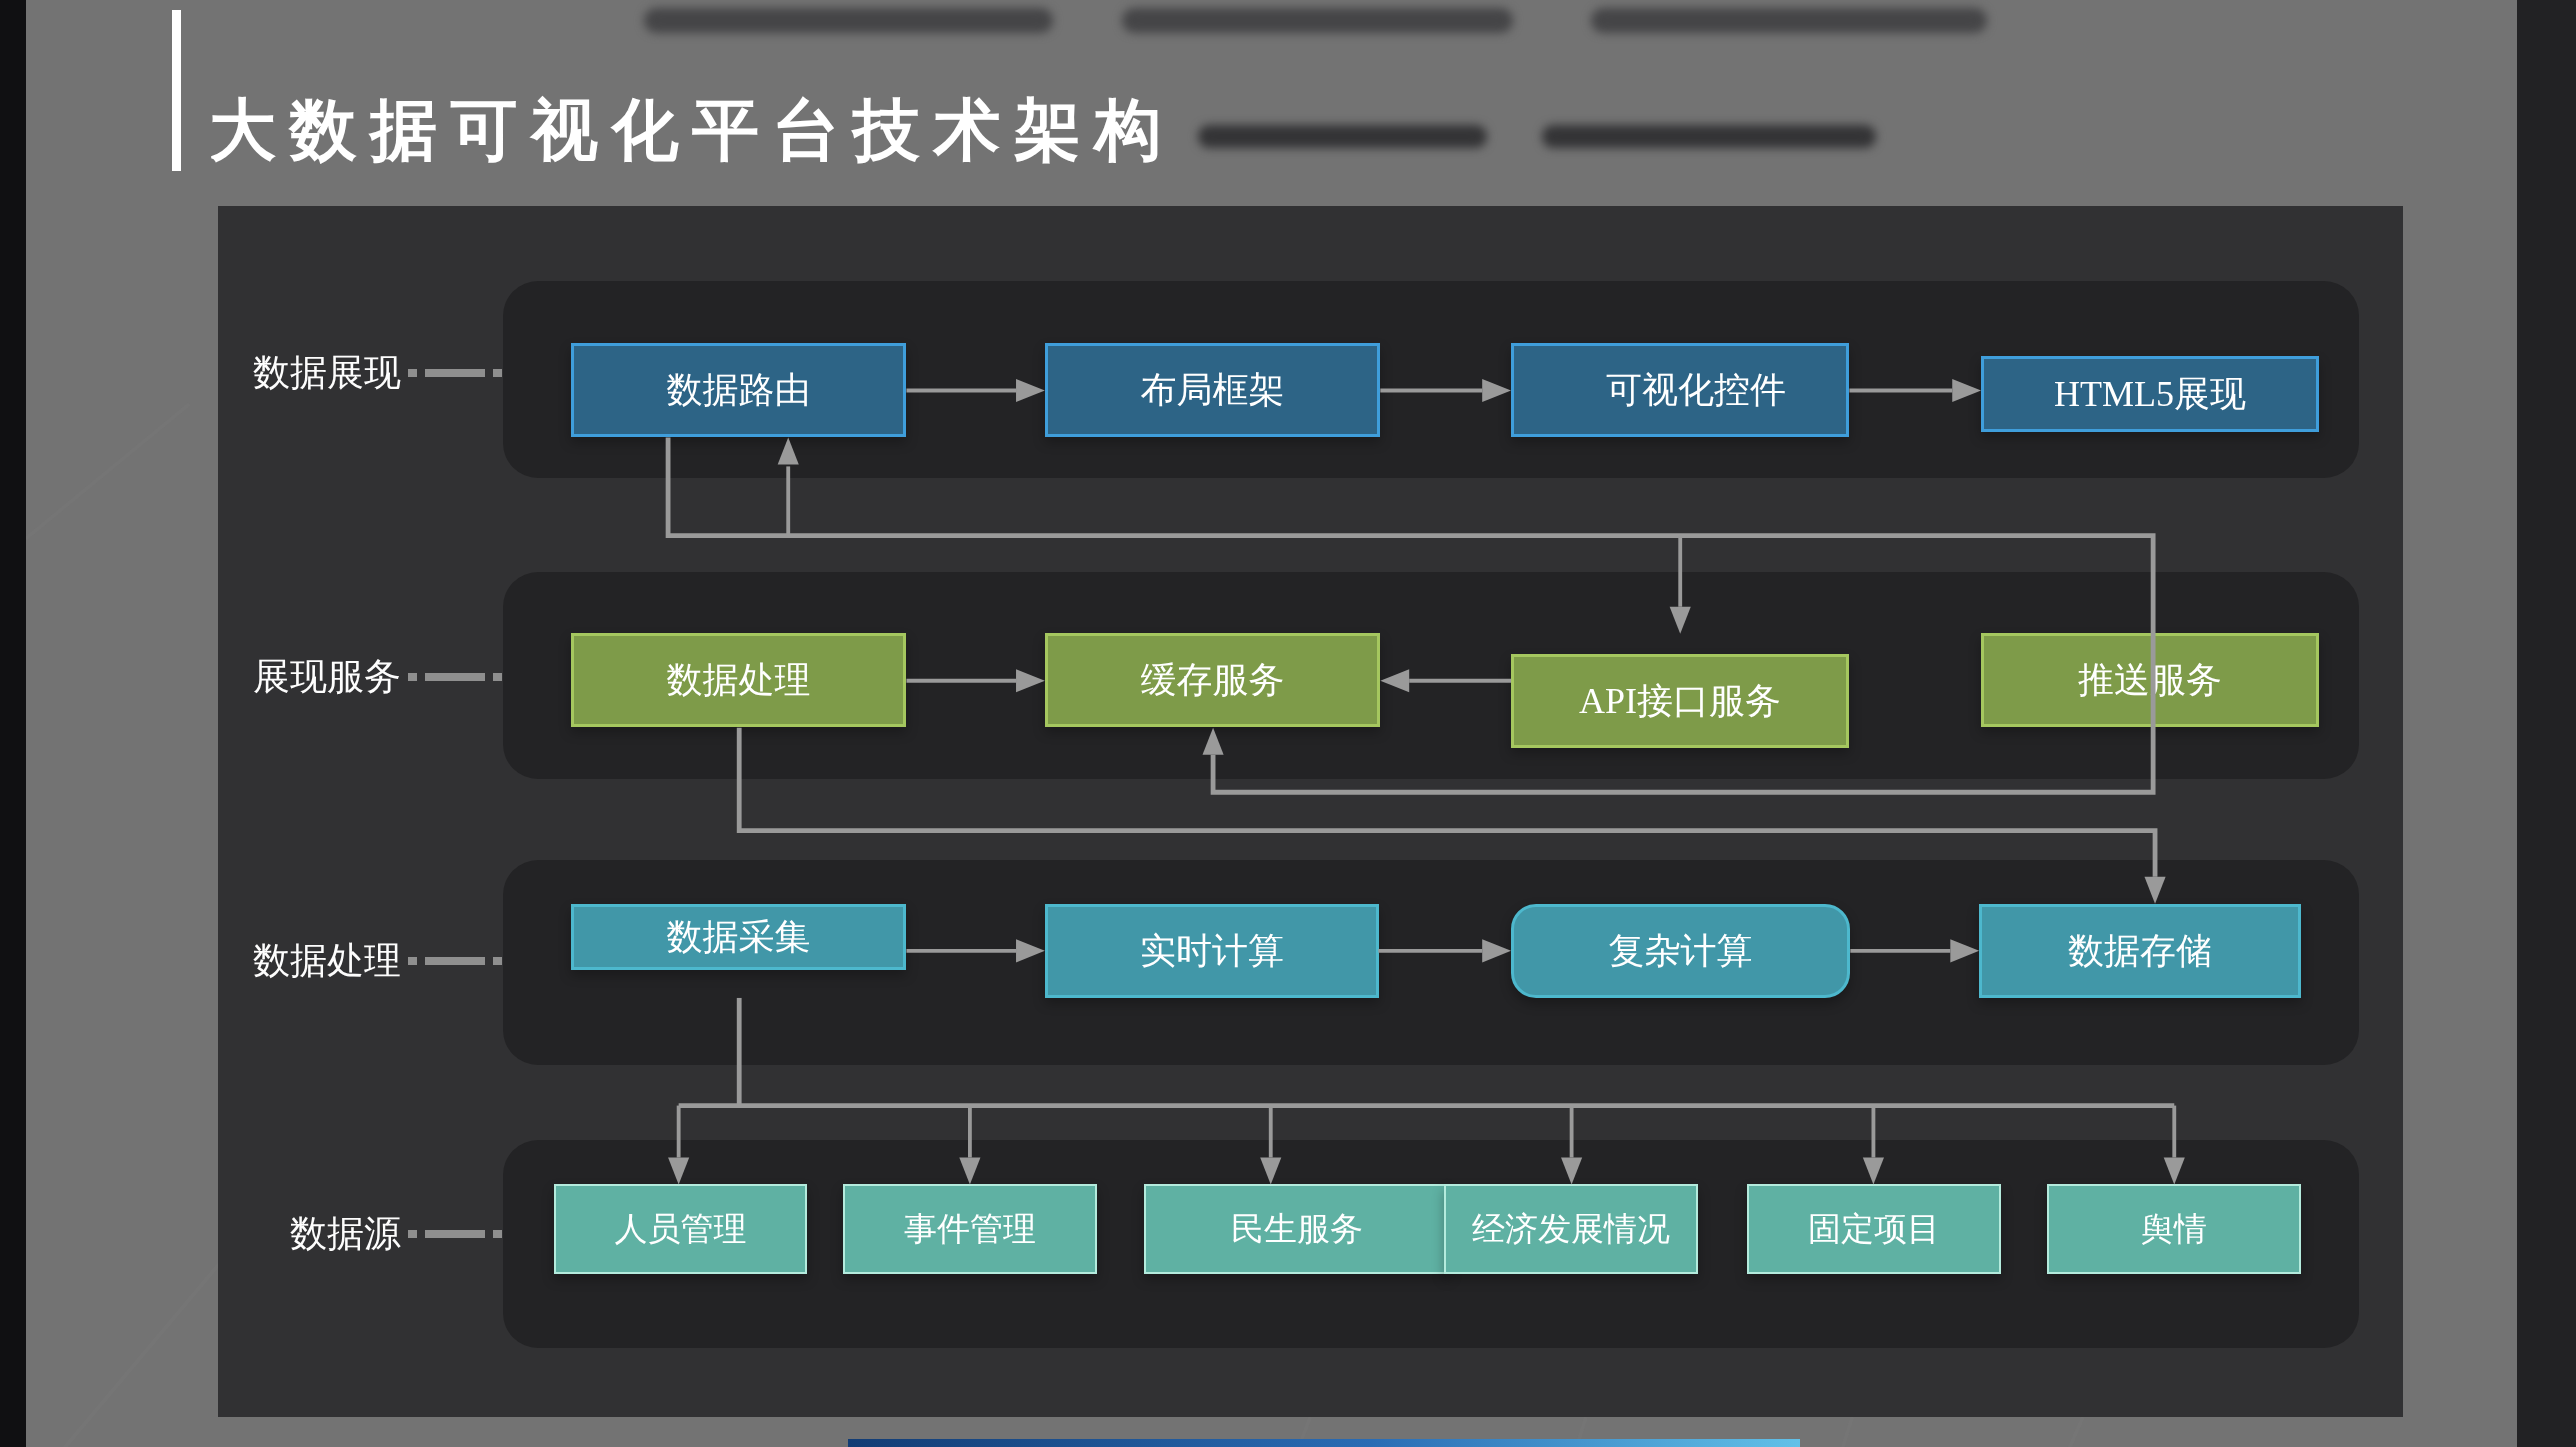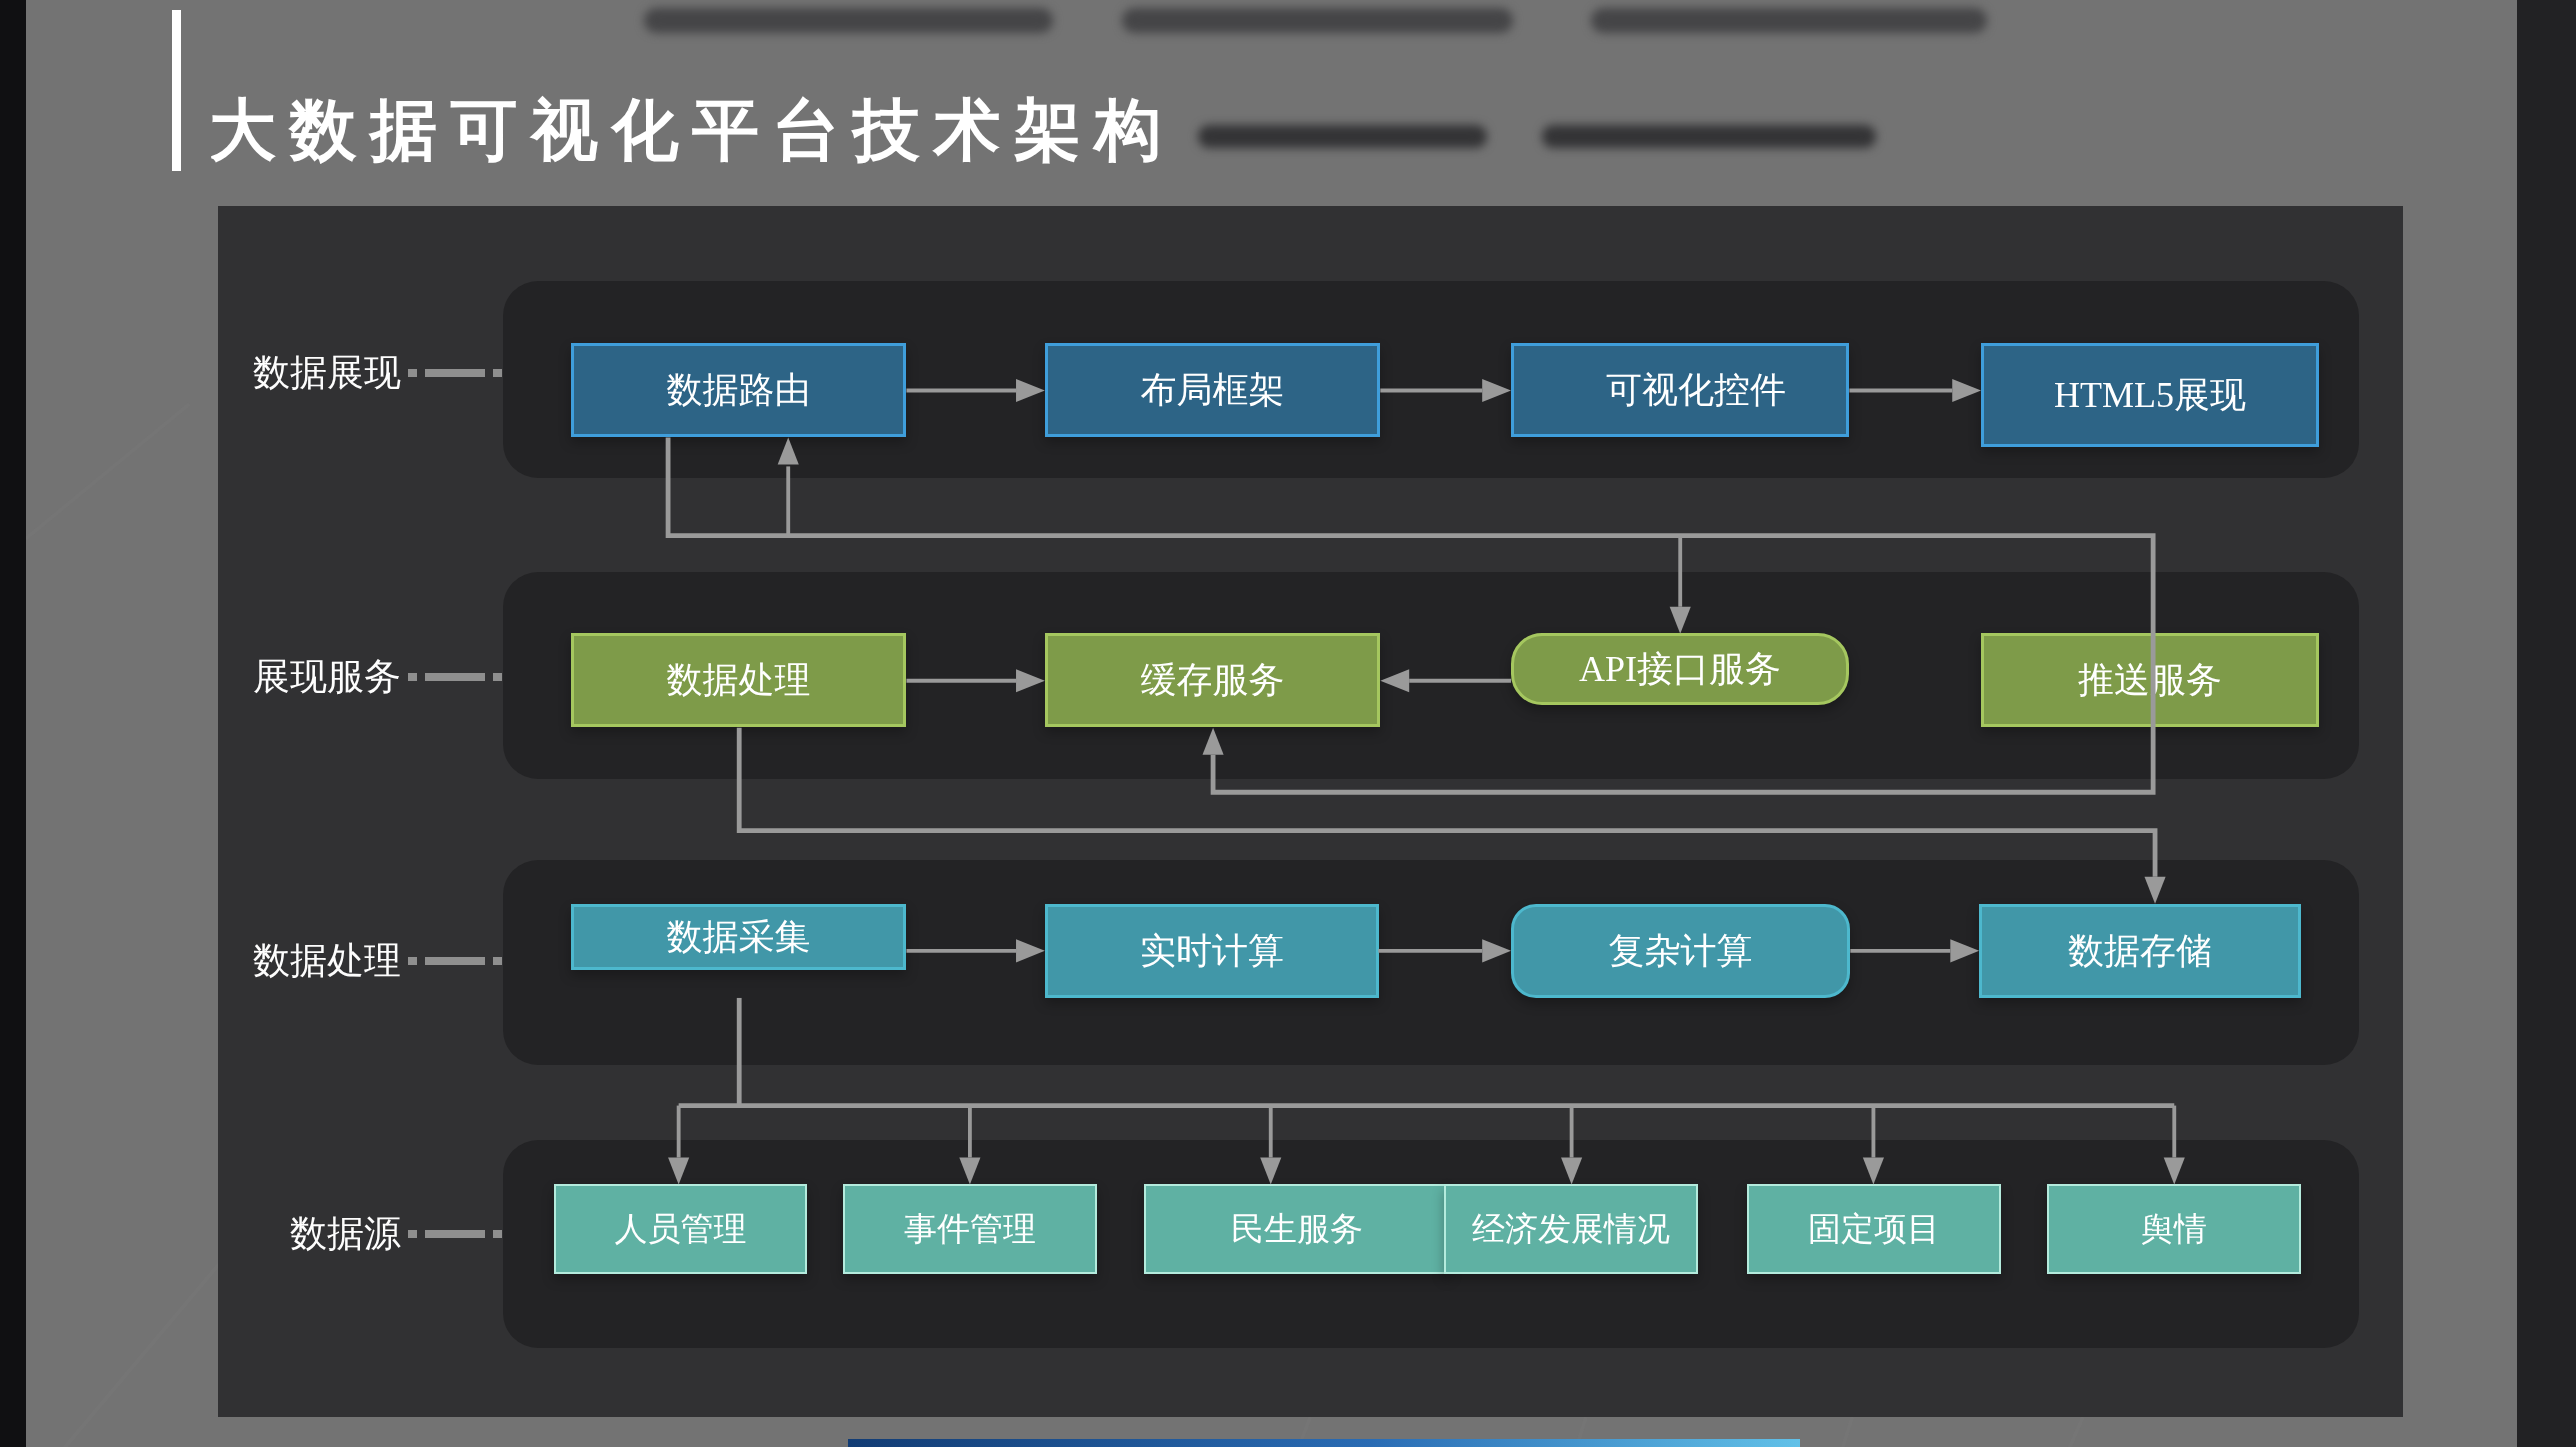--- a/index.html
+++ b/index.html
@@ -106,25 +106,25 @@
     </div>
   <div class="dash-group" style="top:1230px;">
     <span class="sq s1"></span>
       <span class="long"></span>
       <span class="sq s2"></span>
     </div>
 
   <div class="node n-r1" style="left:545px;top:343px;width:335px;height:94px;">数据路由</div>
   <div class="node n-r1" style="left:1019px;top:343px;width:335px;height:94px;">布局框架</div>
   <div class="node n-r1" style="left:1485px;top:343px;width:338px;height:94px;padding-left:32px;">可视化控件</div>
-  <div class="node n-r1" style="left:1955px;top:343px;width:338px;height:104px;text-align:right;">HTML5展现</div>
+  <div class="node n-r1" style="left:1955px;top:356px;width:338px;height:76px;text-align:right;">HTML5展现</div>
 
   <div class="node n-r2" style="left:545px;top:633px;width:335px;height:94px;">数据处理</div>
   <div class="node n-r2" style="left:1019px;top:633px;width:335px;height:94px;">缓存服务</div>
-  <div class="node n-r2" style="left:1485px;top:633px;width:338px;height:72px;border-radius:31px;">API接口服务</div>
+  <div class="node n-r2" style="left:1485px;top:654px;width:338px;height:94px;">API接口服务</div>
   <div class="node n-r2" style="left:1955px;top:633px;width:338px;height:94px;">推送服务</div>
 
   <div class="node n-r3" style="left:545px;top:904px;width:335px;height:66px;">数据采集</div>
   <div class="node n-r3" style="left:1019px;top:904px;width:334px;height:94px;">实时计算</div>
   <div class="node n-r3" style="left:1485px;top:904px;width:339px;height:94px;border-radius:25px;">复杂计算</div>
   <div class="node n-r3" style="left:1953px;top:904px;width:322px;height:94px;">数据存储</div>
 
   <div class="node n-r4" style="left:528px;top:1184px;width:253px;height:90px;">人员管理</div>
   <div class="node n-r4" style="left:817px;top:1184px;width:254px;height:90px;">事件管理</div>
   <div class="node n-r4" style="left:1118px;top:1184px;width:306px;height:90px;">民生服务</div>

